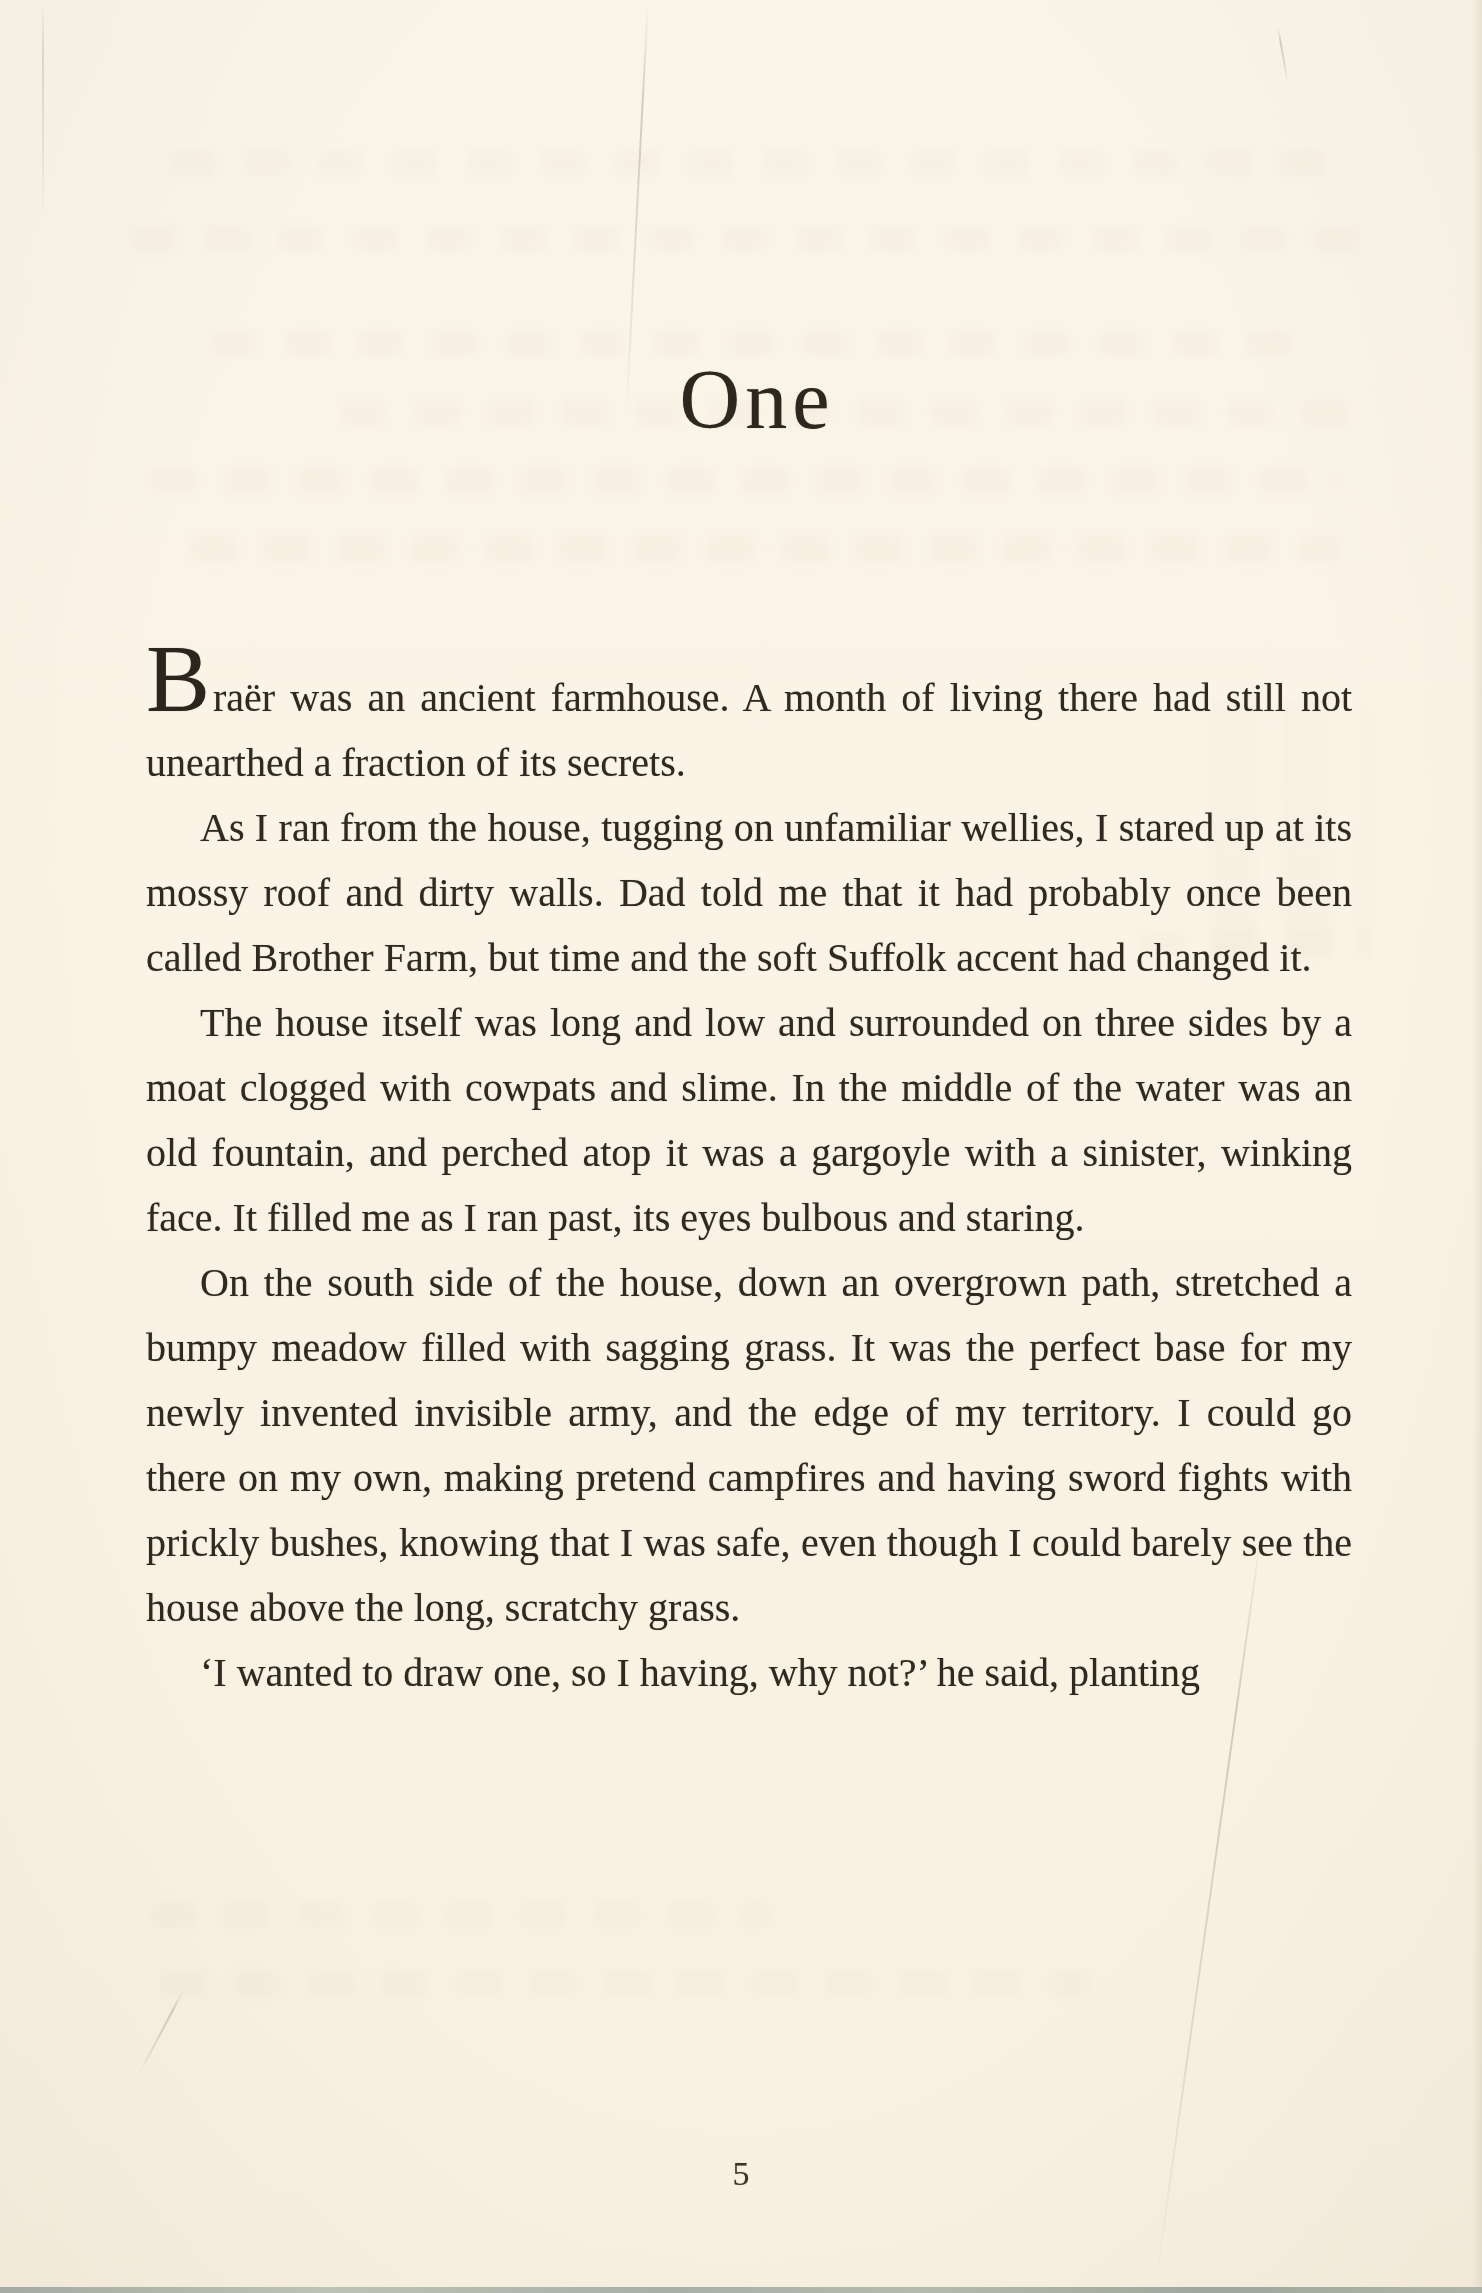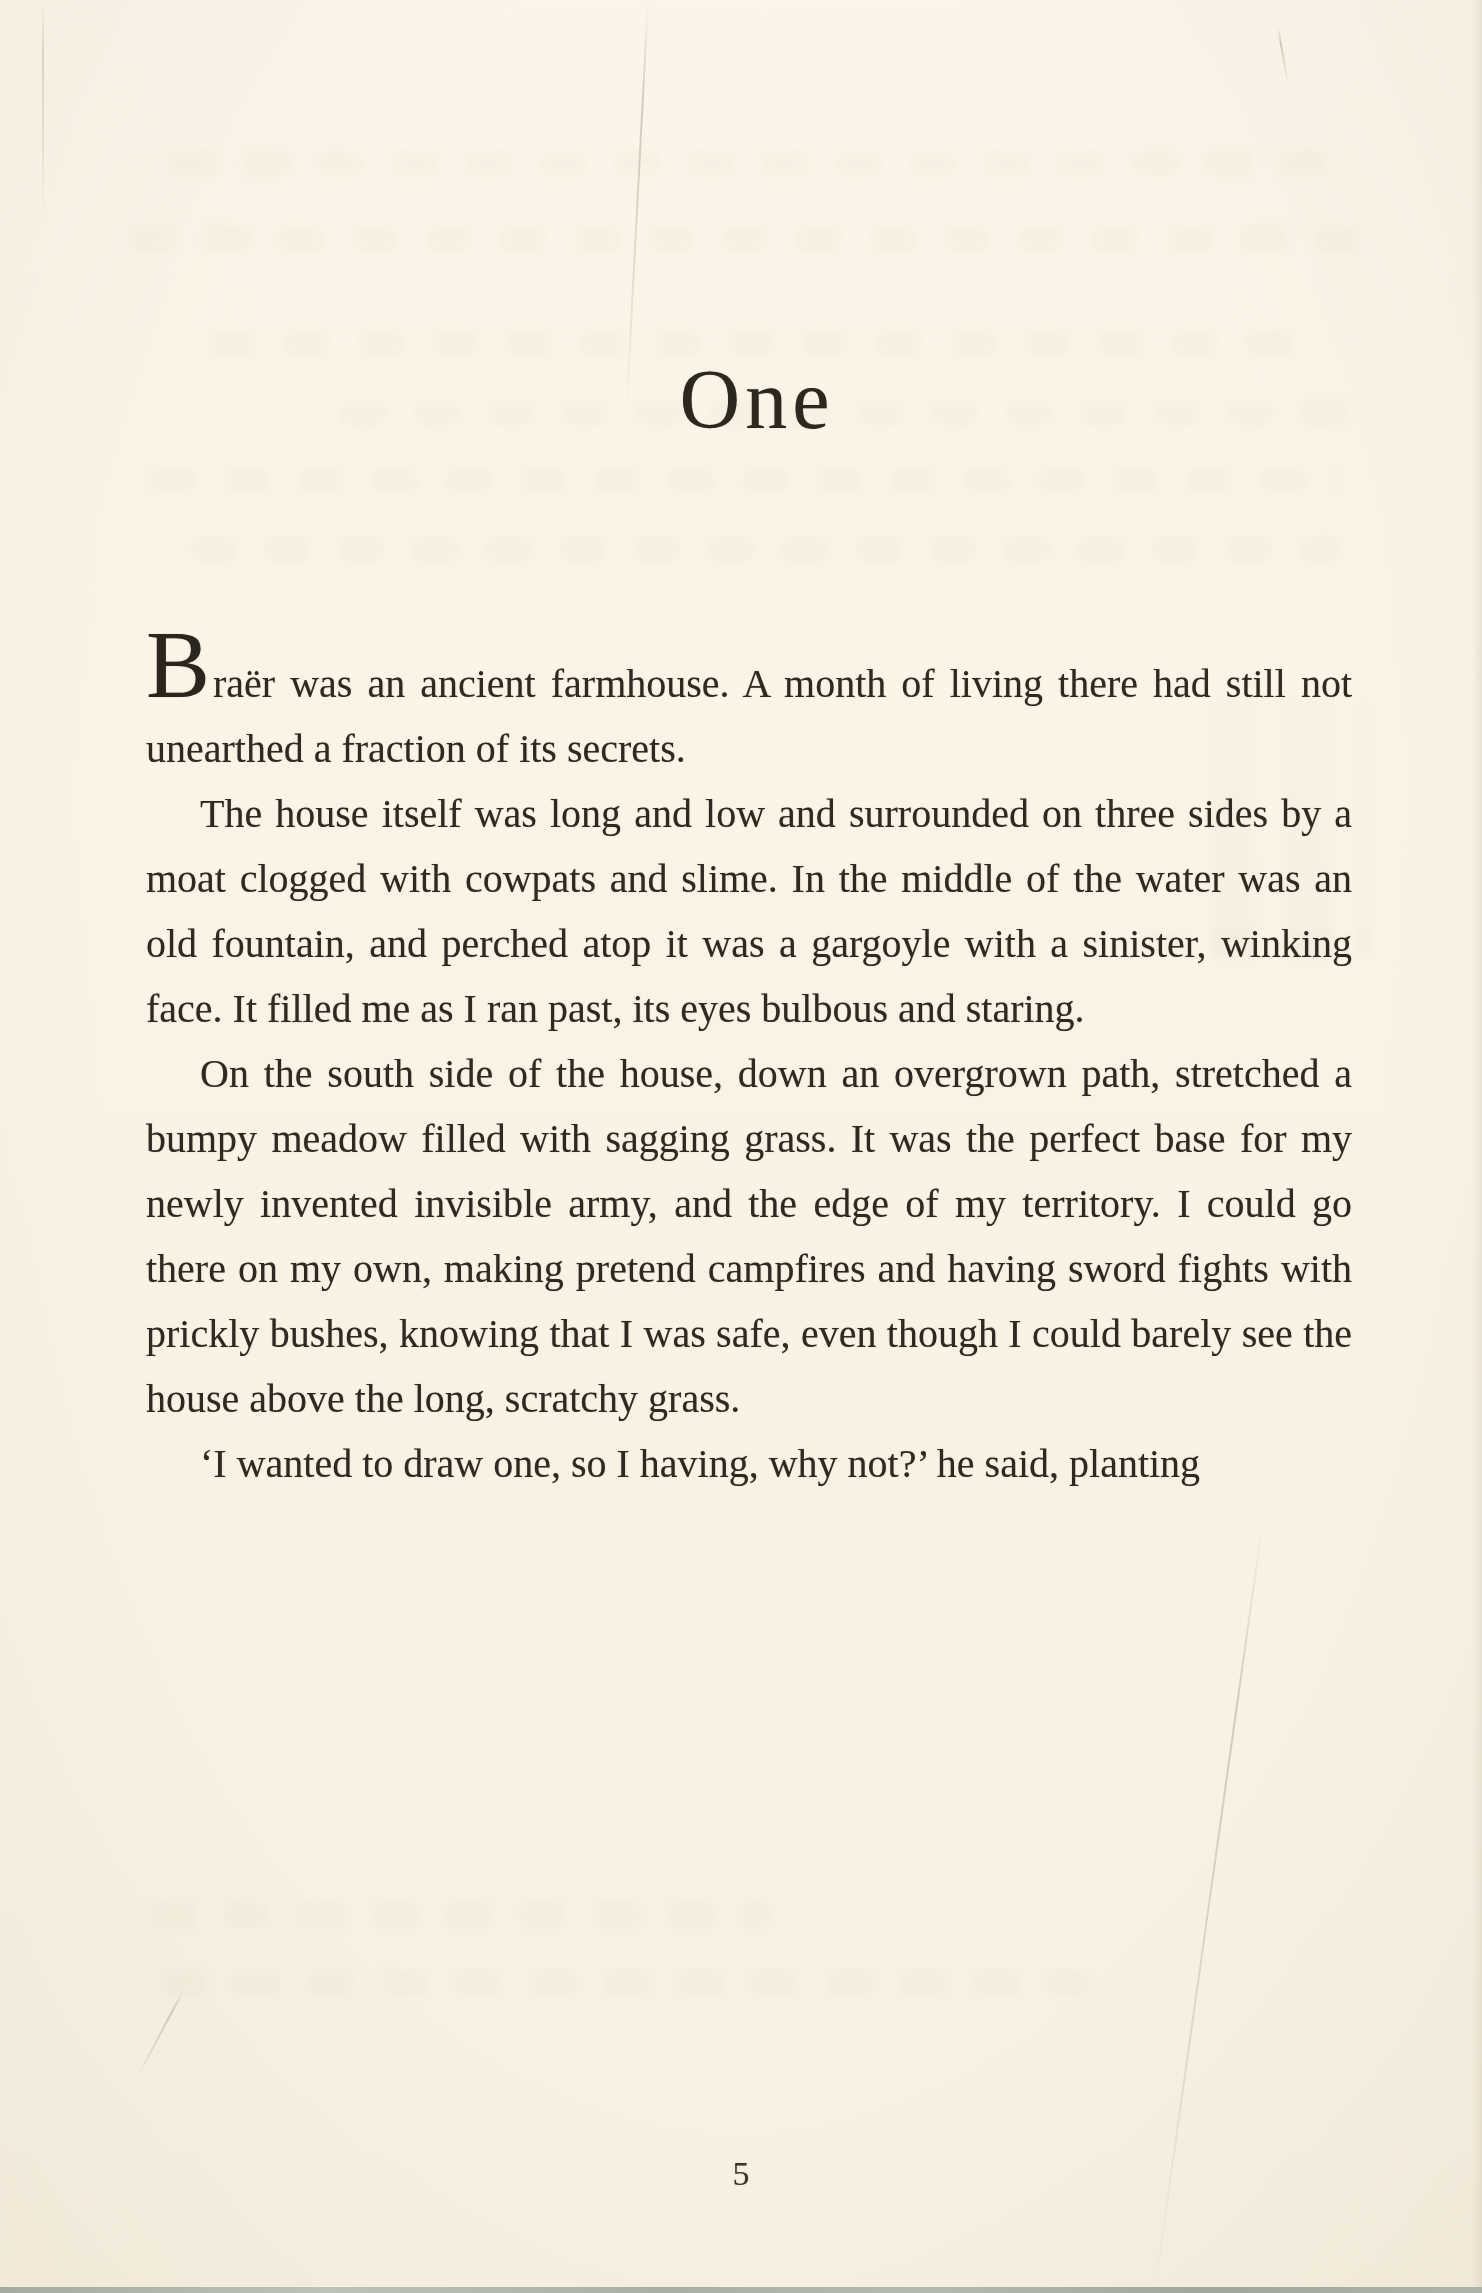--- a/index.html
+++ b/index.html
@@ -44,21 +44,21 @@
     font-size: 84px;
     font-weight: normal;
     line-height: 1;
     letter-spacing: 5px;
     color: #2c2820;
     text-shadow: 0 0 1px rgba(44,40,32,0.4);
   }
 
   .text-block {
     position: absolute;
-    left: 146px; top: 651px; width: 1206px;
+    left: 146px; top: 665px; width: 1206px;
     font-size: 40px;
     line-height: 65px;
     text-align: justify;
     color: var(--ink-color, #2e2a22);
     text-shadow: 0 0 1px rgba(46,42,34,0.35);
   }
   .para { margin: 0; }
   .para.indent { text-indent: 54px; }
   .dropcap {
     font-size: 96px;
@@ -121,20 +121,21 @@
   <div class="crease" style="left:636px; top:0; height:420px; transform:rotate(3deg);"></div>
   <div class="crease" style="left:42px; top:0; height:220px; opacity:0.7;"></div>
   <div class="crease" style="left:1282px; top:28px; height:56px; transform:rotate(-10deg);"></div>
   <div class="crease" style="left:1262px; top:1520px; height:780px; transform:rotate(8deg); transform-origin:top center;"></div>
   <div class="crease" style="left:160px; top:1985px; height:95px; transform:rotate(28deg);"></div>
 
   <h1 class="chapter-title">One</h1>
 
   <div class="text-block">
     <p class="para"><span class="dropcap">B</span><span>raër was an ancient farmhouse. A month of living there had still not unearthed a fraction of its secrets.</span></p>
+    <p class="para indent">As I ran from the house, tugging on unfamiliar wellies, I stared up at its mossy roof and dirty walls. Dad told me that it had probably once been called Brother Farm, but time and the soft Suffolk accent had changed it.</p>
     <p class="para indent">The house itself was long and low and surrounded on three sides by a moat clogged with cowpats and slime. In the middle of the water was an old fountain, and perched atop it was a gargoyle with a sinister, winking face. It filled me as I ran past, its eyes bulbous and staring.</p>
     <p class="para indent">On the south side of the house, down an overgrown path, stretched a bumpy meadow filled with sagging grass. It was the perfect base for my newly invented invisible army, and the edge of my territory. I could go there on my own, making pretend campfires and having sword fights with prickly bushes, knowing that I was safe, even though I could barely see the house above the long, scratchy grass.</p>
     <p class="para indent">‘I wanted to draw one, so I having, why not?’ he said, planting</p>
   </div>
 
   <div class="page-number">5</div>
 
   <div class="bottom-edge"></div>
 </div>
 

